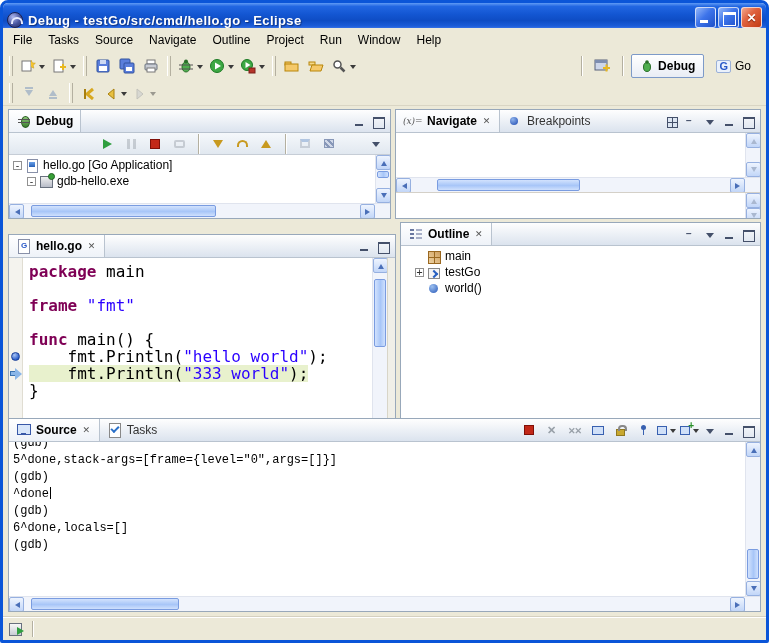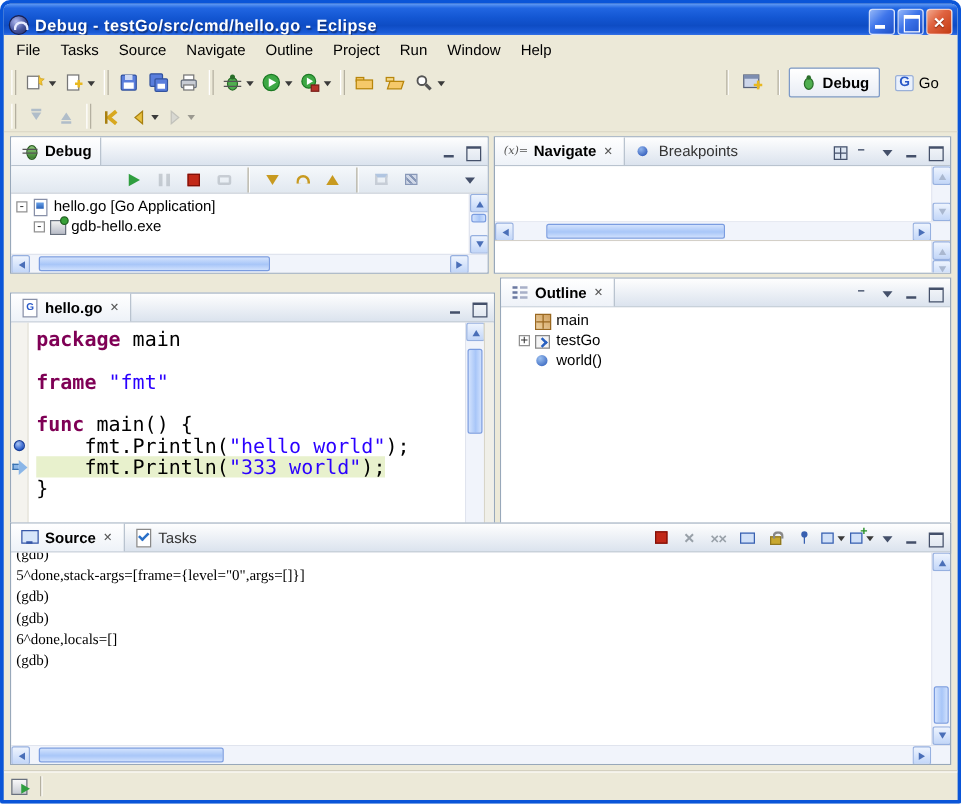--- a/index.html
+++ b/index.html
@@ -136,21 +136,21 @@
 
   
   .cols-header{height:17px;flex:none;display:flex;align-items:center;background:linear-gradient(#fdfdfb,#e8e6dc);border-bottom:1px solid #cfccbe;font-size:11px}
   .col-name{flex:1;padding-left:5px}
   .col-value{width:14px;border-left:1px solid #cfccbe;padding-left:3px}
   .vars-detail{height:26px;flex:none;display:flex;background:#fff;border-top:1px solid #d4d0c8}
   .empty-white{flex:1;background:#fff}
 
   
   .console-label{height:17px;flex:none;background:#fff;border-bottom:1px solid #e4e4e4;padding:2px 0 0 6px;font-size:12px;white-space:nowrap;overflow:hidden}
-  .console-text{flex:1;background:#fff;overflow:hidden;padding-left:4px;font-family:Liberation Serif, serif;font-size:12px}
+  .console-text{flex:1;background:#fff;overflow:hidden;padding-left:4px;font-family:Liberation Mono, monospace;font-size:12px}
   .console-lines{margin-top:-7px}
   .con-line{height:17px;line-height:17px;white-space:pre}
   .caret-bar{display:inline-block;width:1px;height:12px;background:#000;vertical-align:-2px;margin-left:1px}
   .cbtn{width:19px;height:18px;display:flex;align-items:center;justify-content:center;flex:none}
   .sh-xgray::before{content:"✕";color:#98a0a8;font-weight:bold;font-size:11px}
   .sh-xxgray::before{content:"✕✕";color:#98a0a8;font-weight:bold;font-size:9px;letter-spacing:-1px}
   .sh-monitor{width:12px;height:9px;border:1px solid #3860b0;background:#d0e0f8;position:relative}
   .sh-monitor.withplus::after{content:"+";position:absolute;right:-5px;top:-7px;color:#289028;font-weight:bold;font-size:10px}
   .sh-lock{width:9px;height:7px;background:#c8a830;border:1px solid #907820;position:relative;margin-top:4px}
   .sh-lock::before{content:"";position:absolute;left:1px;top:-5px;width:5px;height:4px;border:2px solid #888;border-bottom:none;border-radius:4px 4px 0 0}
@@ -636,20 +636,21 @@
           <span class="vbtn vmax"></span>
         </span>
       </div>
       <div class="scroll-wrap">
         <div class="srow">
           <div class="console-text">
             <div class="console-lines">
                 <div class="con-line">(gdb)</div>
                 <div class="con-line">5^done,stack-args=[frame={level="0",args=[]}]</div>
                 <div class="con-line">(gdb)</div>
+                <div class="con-line">^done<span class="caret-bar"></span></div>
                 <div class="con-line">(gdb)</div>
                 <div class="con-line">6^done,locals=[]</div>
                 <div class="con-line">(gdb)</div>
               </div>
           </div>
           <div class="vscroll">
             <span class="sb-btn">
                 <i class="tri tri-up"></i>
               </span>
             <span class="sb-track">

